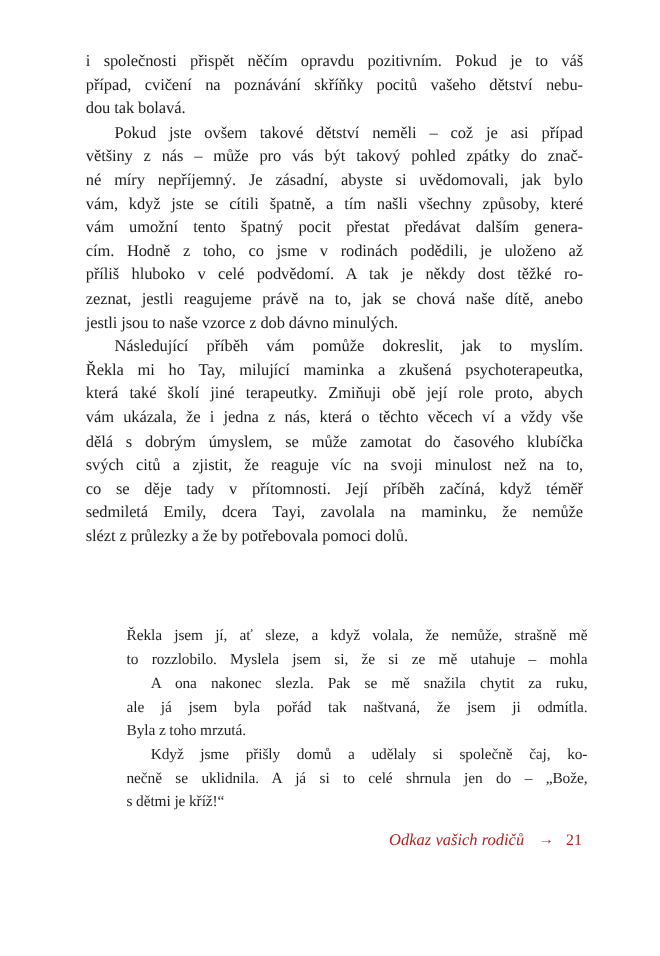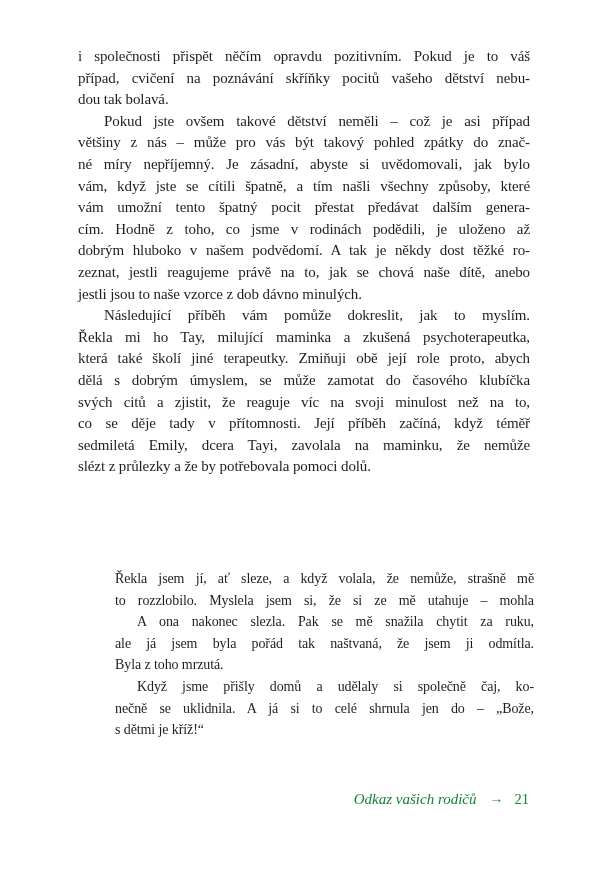--- a/index.html
+++ b/index.html
@@ -35,25 +35,25 @@
     left: 115px;
     top: 568px;
     width: 419px;
     font-size: 14px;
     line-height: 21.6px;
     letter-spacing: -0.1px;
   }
   .block-quote .line.indent { text-indent: 22px; }
   .footer {
     position: absolute;
-    top: 791px;
+    top: 756px;
     right: 71px;
     font-size: 15px;
     white-space: nowrap;
-    color: #15803d;
+    color: #b91c1c;
   }
   .running-title { font-style: italic; }
   .footer-arrow {
     font-style: normal;
     font-size: 14px;
     margin-left: 13px;
     margin-right: 11px;
     position: relative;
     top: -1px;
   }
@@ -70,28 +70,29 @@
         <div class="line">případ, cvičení na poznávání skříňky pocitů vašeho dětství nebu-</div>
         <div class="line last">dou tak bolavá.</div>
       </div>
       <div class="para">
         <div class="line indent">Pokud jste ovšem takové dětství neměli – což je asi případ</div>
         <div class="line">většiny z nás – může pro vás být takový pohled zpátky do znač-</div>
         <div class="line">né míry nepříjemný. Je zásadní, abyste si uvědomovali, jak bylo</div>
         <div class="line">vám, když jste se cítili špatně, a tím našli všechny způsoby, které</div>
         <div class="line">vám umožní tento špatný pocit přestat předávat dalším genera-</div>
         <div class="line">cím. Hodně z toho, co jsme v rodinách podědili, je uloženo až</div>
-        <div class="line">dobrým hluboko v našem podvědomí. A tak je někdy dost těžké ro-</div>
+        <div class="line">příliš hluboko v celé podvědomí. A tak je někdy dost těžké ro-</div>
         <div class="line">zeznat, jestli reagujeme právě na to, jak se chová naše dítě, anebo</div>
         <div class="line last">jestli jsou to naše vzorce z dob dávno minulých.</div>
       </div>
       <div class="para">
         <div class="line indent">Následující příběh vám pomůže dokreslit, jak to myslím.</div>
         <div class="line">Řekla mi ho Tay, milující maminka a zkušená psychoterapeutka,</div>
         <div class="line">která také školí jiné terapeutky. Zmiňuji obě její role proto, abych</div>
+        <div class="line">vám ukázala, že i jedna z nás, která o těchto věcech ví a vždy vše</div>
         <div class="line">dělá s dobrým úmyslem, se může zamotat do časového klubíčka</div>
         <div class="line">svých citů a zjistit, že reaguje víc na svoji minulost než na to,</div>
         <div class="line">co se děje tady v přítomnosti. Její příběh začíná, když téměř</div>
         <div class="line">sedmiletá Emily, dcera Tayi, zavolala na maminku, že nemůže</div>
         <div class="line last">slézt z průlezky a že by potřebovala pomoci dolů.</div>
       </div>
     </div>
 
   <div class="block-quote" id="quoteText">
       <div class="para">

